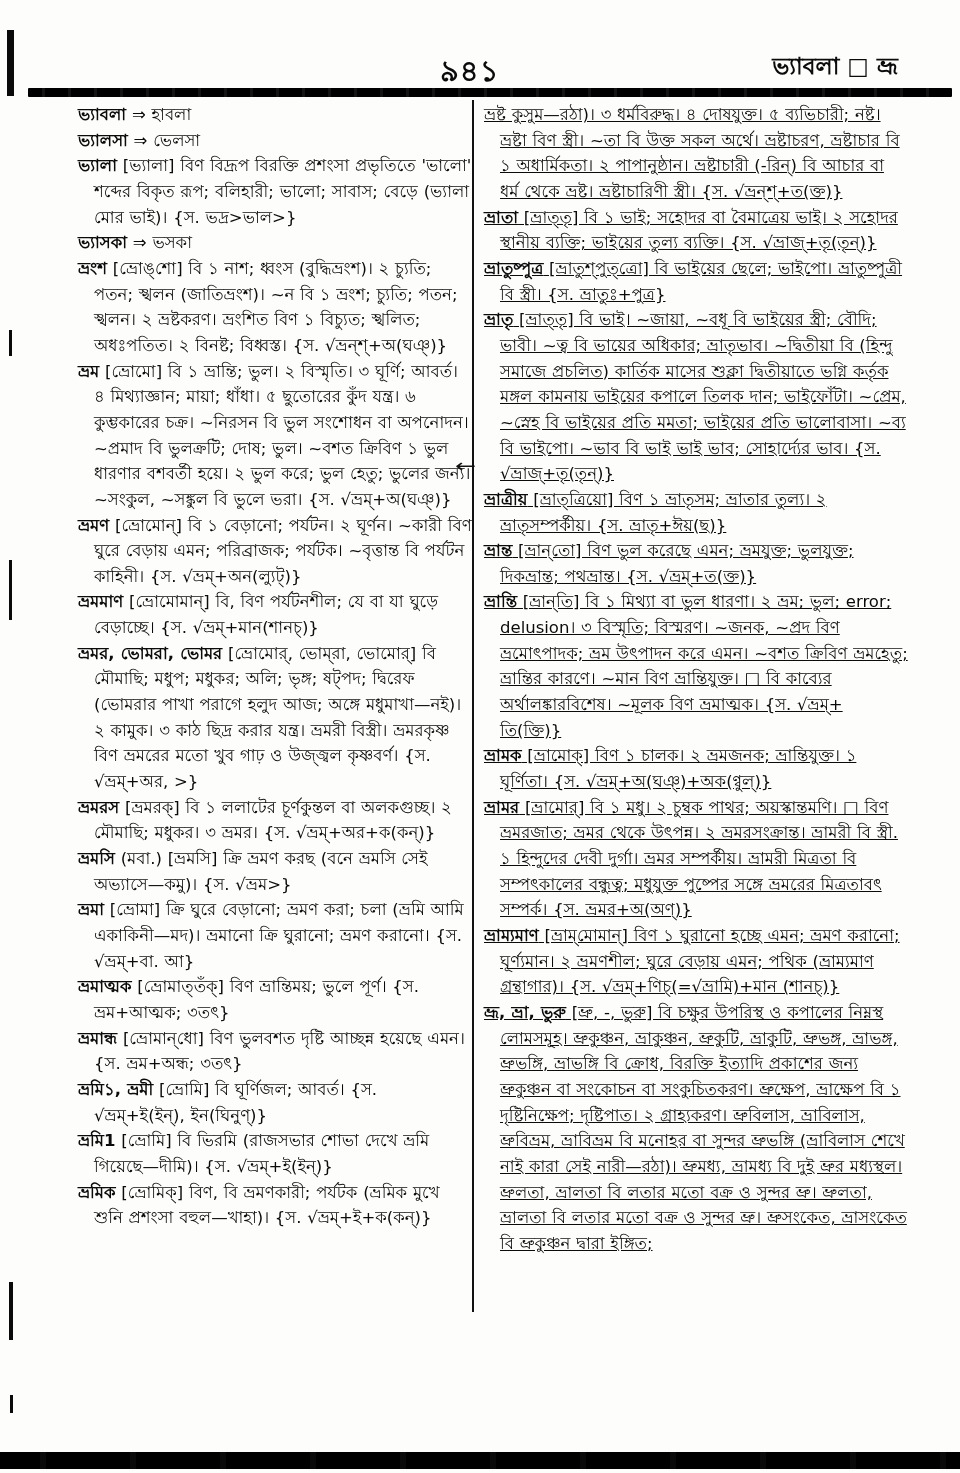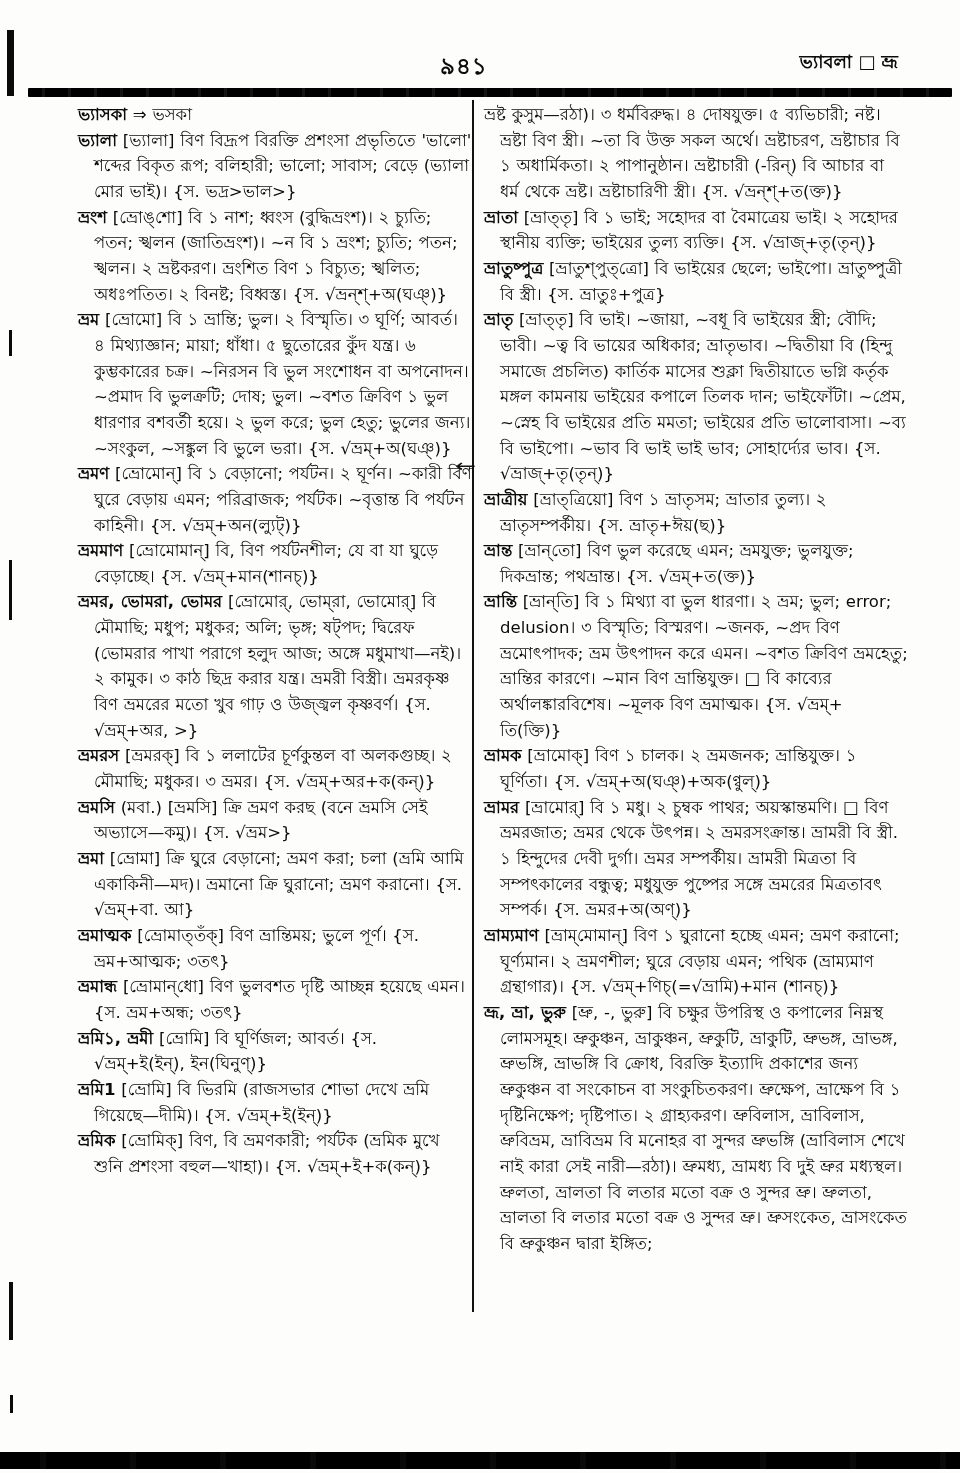--- a/index.html
+++ b/index.html
@@ -3,25 +3,25 @@
 <meta charset="utf-8">
 <style>
   html,body{margin:0;padding:0;}
   body{
     width:960px;height:1473px;position:relative;overflow:hidden;
     background:#fdfdfb;color:#0b0b0b;
     font-family:"DejaVu Sans","Liberation Sans",sans-serif;
   }
   .page-number{
     position:absolute;top:48px;left:440px;
-    font-size:23px;font-weight:bold;letter-spacing:1px;
+    font-size:29px;font-weight:bold;letter-spacing:1px;
   }
   .running-head{
     position:absolute;top:48px;right:62px;
-    font-size:18px;font-weight:bold;
+    font-size:23px;font-weight:bold;
   }
   .header-rule{
     position:absolute;top:88px;left:28px;right:8px;height:9px;
     background:repeating-linear-gradient(90deg,#000 0 14px,#141414 14px 17px,#000 17px 26px);
     border-radius:1px;
   }
   .bottom-bar{
     position:absolute;top:1452px;left:0;width:960px;height:17px;
     background:repeating-linear-gradient(90deg,#000 0 40px,#0a0a0a 40px 46px,#000 46px 90px);
   }
@@ -38,21 +38,21 @@
   .margin-arrow{
     position:absolute;top:455px;left:458px;
     font-size:18px;color:#111;transform:scaleX(1.4);
   }
   .column{
     position:absolute;top:102px;
     font-size:16.5px;line-height:1.555;
     text-align:left;
   }
   .column.left{left:78px;width:394px;}
-  .column.right{left:484px;width:424px;}
+  .column.right{left:484px;width:424px;text-decoration:underline;}
   .entry{
     margin:0;
     padding-left:16px;text-indent:-16px;
     word-spacing:0.5px;
   }
   .entry b.hw{font-weight:bold;}
 </style>
 </head>
 <body>
 
@@ -63,22 +63,24 @@
 <div class="binding-mark bm-5"></div>
 
 <div class="page-number">৯৪১</div>
 <div class="running-head">ভ্যাবলা □ ভ্রূ</div>
 <div class="header-rule"></div>
 
 <div class="column-divider"></div>
 <div class="margin-arrow">←</div>
 
 <div class="column left">
+    <p class="entry"><b class="hw">ভ্যাবলা</b> ⇒ হাবলা</p>
+    <p class="entry"><b class="hw">ভ্যালসা</b> ⇒ ভেলসা</p>
+    <p class="entry"><b class="hw">ভ্যালা</b> [ভ্যালা] বিণ বিদ্রূপ বিরক্তি প্রশংসা প্রভৃতিতে 'ভালো' শব্দের বিকৃত রূপ; বলিহারী; ভালো; সাবাস; বেড়ে (ভ্যালা মোর ভাই)। {স. ভদ্র&gt;ভাল&gt;}</p>
     <p class="entry"><b class="hw">ভ্যাসকা</b> ⇒ ভসকা</p>
-    <p class="entry"><b class="hw">ভ্যালা</b> [ভ্যালা] বিণ বিদ্রূপ বিরক্তি প্রশংসা প্রভৃতিতে 'ভালো' শব্দের বিকৃত রূপ; বলিহারী; ভালো; সাবাস; বেড়ে (ভ্যালা মোর ভাই)। {স. ভদ্র&gt;ভাল&gt;}</p>
     <p class="entry"><b class="hw">ভ্রংশ</b> [ভ্রোঙ্‌শো] বি ১ নাশ; ধ্বংস (বুদ্ধিভ্রংশ)। ২ চ্যুতি; পতন; স্খলন (জাতিভ্রংশ)। ~ন বি ১ ভ্রংশ; চ্যুতি; পতন; স্খলন। ২ ভ্রষ্টকরণ। ভ্রংশিত বিণ ১ বিচ্যুত; স্খলিত; অধঃপতিত। ২ বিনষ্ট; বিধ্বস্ত। {স. √ভ্রন্‌শ্+অ(ঘঞ্)}</p>
     <p class="entry"><b class="hw">ভ্রম</b> [ভ্রোমো] বি ১ ভ্রান্তি; ভুল। ২ বিস্মৃতি। ৩ ঘূর্ণি; আবর্ত। ৪ মিথ্যাজ্ঞান; মায়া; ধাঁধা। ৫ ছুতোরের কুঁদ যন্ত্র। ৬ কুম্ভকারের চক্র। ~নিরসন বি ভুল সংশোধন বা অপনোদন। ~প্রমাদ বি ভুলক্রটি; দোষ; ভুল। ~বশত ক্রিবিণ ১ ভুল ধারণার বশবর্তী হয়ে। ২ ভুল করে; ভুল হেতু; ভুলের জন্য। ~সংকুল, ~সঙ্কুল বি ভুলে ভরা। {স. √ভ্রম্+অ(ঘঞ্)}</p>
     <p class="entry"><b class="hw">ভ্রমণ</b> [ভ্রোমোন্] বি ১ বেড়ানো; পর্যটন। ২ ঘূর্ণন। ~কারী বিণ ঘুরে বেড়ায় এমন; পরিব্রাজক; পর্যটক। ~বৃত্তান্ত বি পর্যটন কাহিনী। {স. √ভ্রম্+অন(ল্যুট্)}</p>
     <p class="entry"><b class="hw">ভ্রমমাণ</b> [ভ্রোমোমান্] বি, বিণ পর্যটনশীল; যে বা যা ঘুড়ে বেড়াচ্ছে। {স. √ভ্রম্+মান(শানচ্)}</p>
     <p class="entry"><b class="hw">ভ্রমর, ভোমরা, ভোমর</b> [ভ্রোমোর্, ভোম্‌রা, ভোমোর্] বি মৌমাছি; মধুপ; মধুকর; অলি; ভৃঙ্গ; ষট্‌পদ; দ্বিরেফ (ভোমরার পাখা পরাগে হলুদ আজ; অঙ্গে মধুমাখা—নই)। ২ কামুক। ৩ কাঠ ছিদ্র করার যন্ত্র। ভ্রমরী বিস্ত্রী। ভ্রমরকৃষ্ণ বিণ ভ্রমরের মতো খুব গাঢ় ও উজ্জ্বল কৃষ্ণবর্ণ। {স. √ভ্রম্+অর, &gt;}</p>
     <p class="entry"><b class="hw">ভ্রমরস</b> [ভ্রমরক্] বি ১ ললাটের চূর্ণকুন্তল বা অলকগুচ্ছ। ২ মৌমাছি; মধুকর। ৩ ভ্রমর। {স. √ভ্রম্+অর+ক(কন্)}</p>
     <p class="entry"><b class="hw">ভ্রমসি</b> (মবা.) [ভ্রমসি] ক্রি ভ্রমণ করছ (বনে ভ্রমসি সেই অভ্যাসে—কমু)। {স. √ভ্রম&gt;}</p>
     <p class="entry"><b class="hw">ভ্রমা</b> [ভ্রোমা] ক্রি ঘুরে বেড়ানো; ভ্রমণ করা; চলা (ভ্রমি আমি একাকিনী—মদ)। ভ্রমানো ক্রি ঘুরানো; ভ্রমণ করানো। {স. √ভ্রম্+বা. আ}</p>
     <p class="entry"><b class="hw">ভ্রমাত্মক</b> [ভ্রোমাত্‌তঁক্] বিণ ভ্রান্তিময়; ভুলে পূর্ণ। {স. ভ্রম+আত্মক; ৩তৎ}</p>
     <p class="entry"><b class="hw">ভ্রমান্ধ</b> [ভ্রোমান্‌ধো] বিণ ভুলবশত দৃষ্টি আচ্ছন্ন হয়েছে এমন। {স. ভ্রম+অন্ধ; ৩তৎ}</p>

